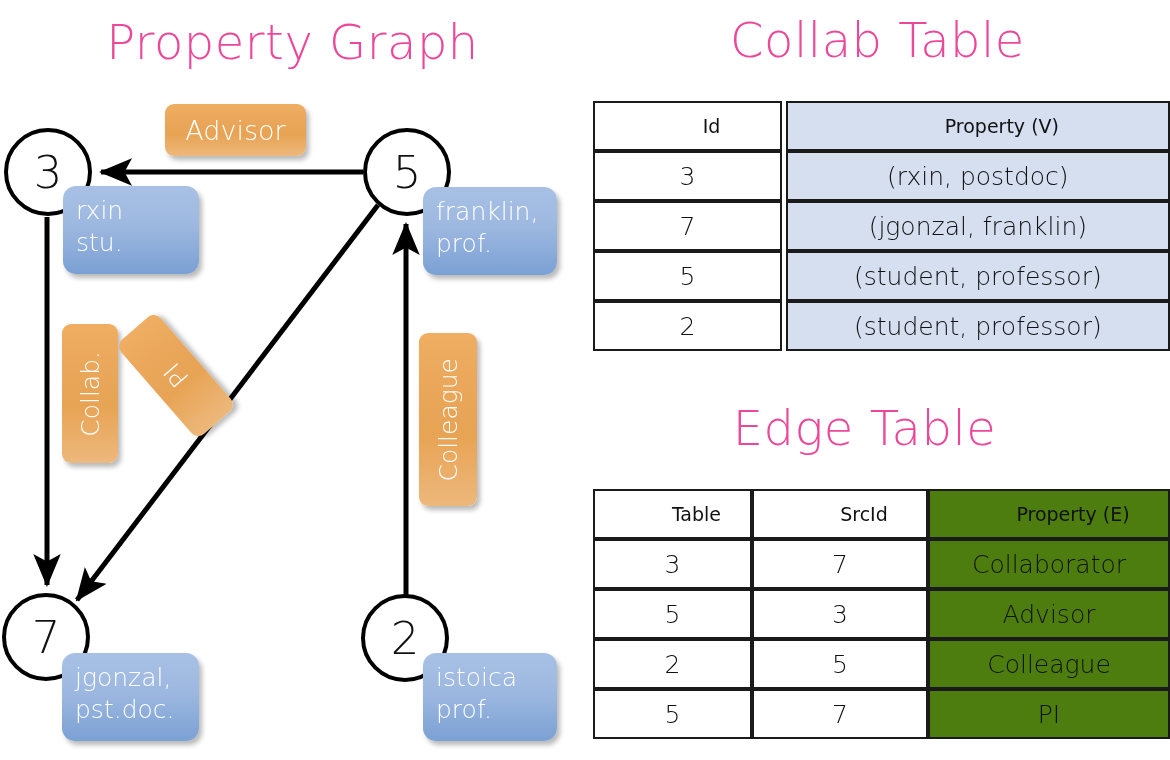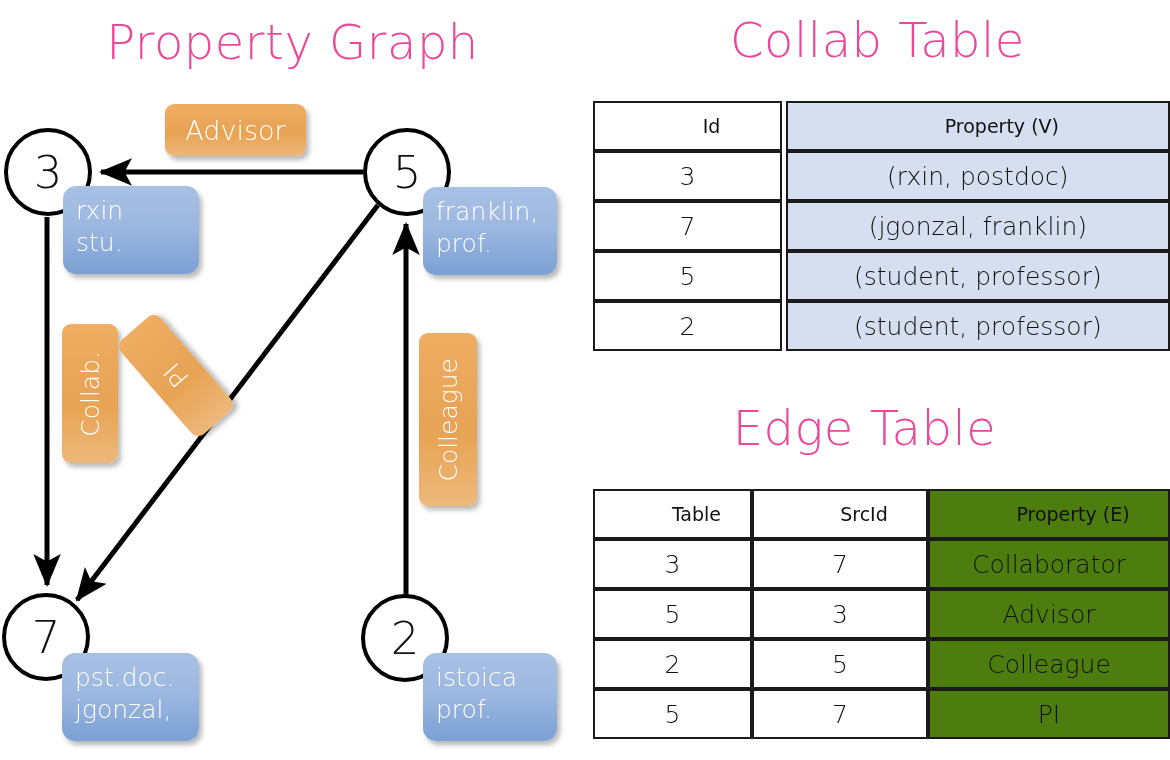--- a/index.html
+++ b/index.html
@@ -187,22 +187,22 @@
     <div>rxin</div>
     <div>stu.</div>
   </div>
 
   <div class="prop-box" style="left:423px; top:187px; width:134px; height:88px;">
     <div>franklin,</div>
     <div>prof.</div>
   </div>
 
   <div class="prop-box" style="left:62px; top:653px; width:137px; height:88px;">
+    <div>jgonzal,</div>
     <div>pst.doc.</div>
-    <div>jgonzal,</div>
   </div>
 
   <div class="prop-box" style="left:423px; top:653px; width:134px; height:88px;">
     <div>istoica</div>
     <div>prof.</div>
   </div>
 
   <div class="edge-label" id="label-advisor">
     <span>Advisor</span>
   </div>

